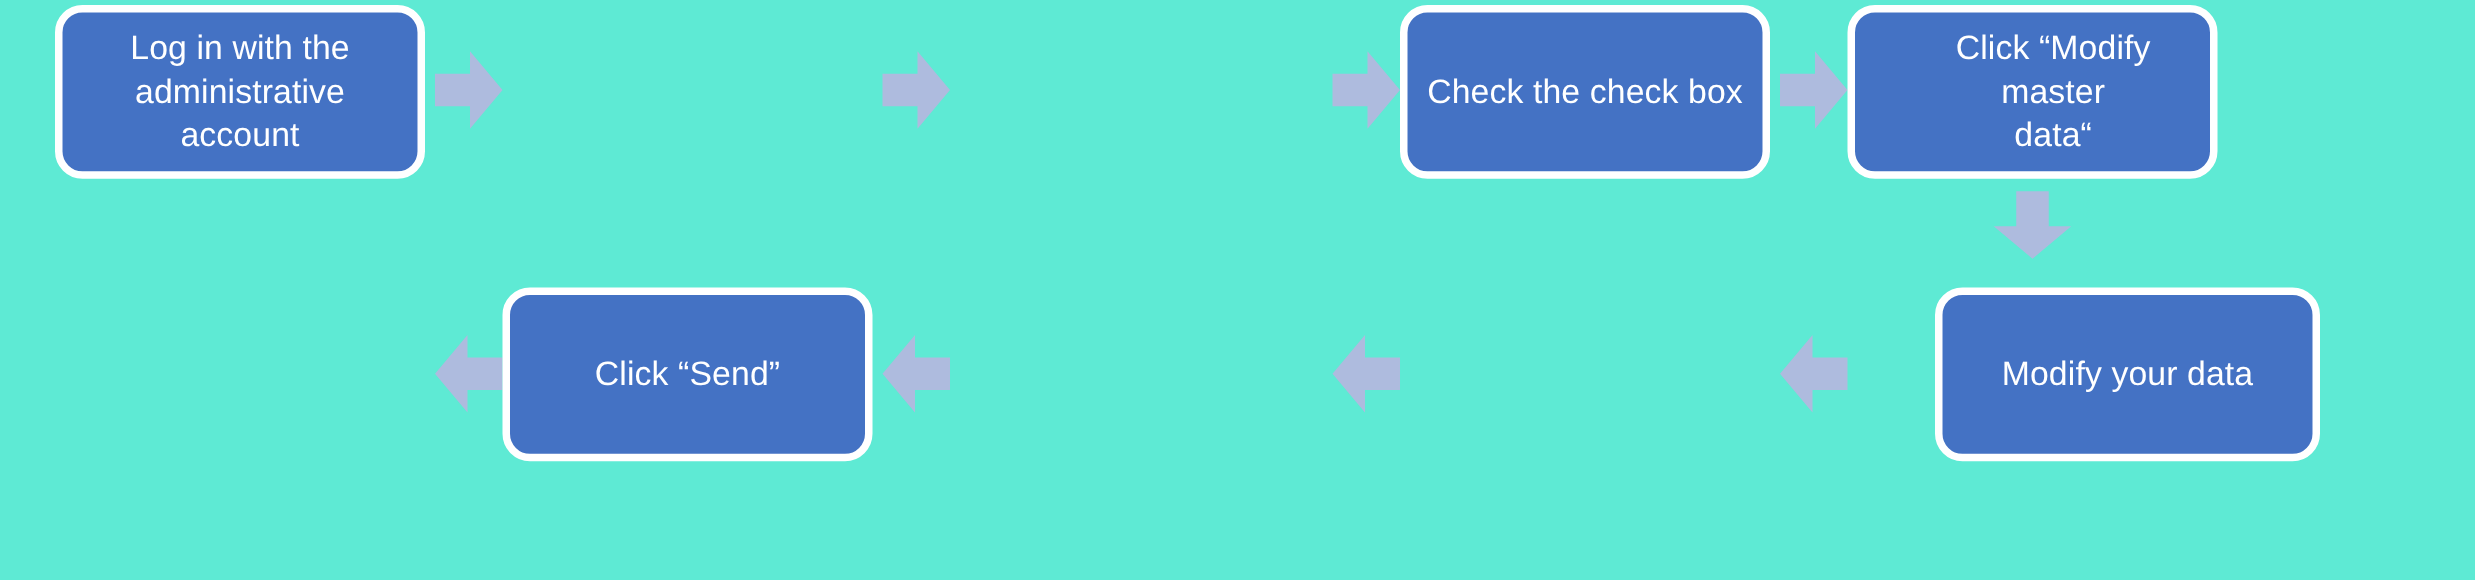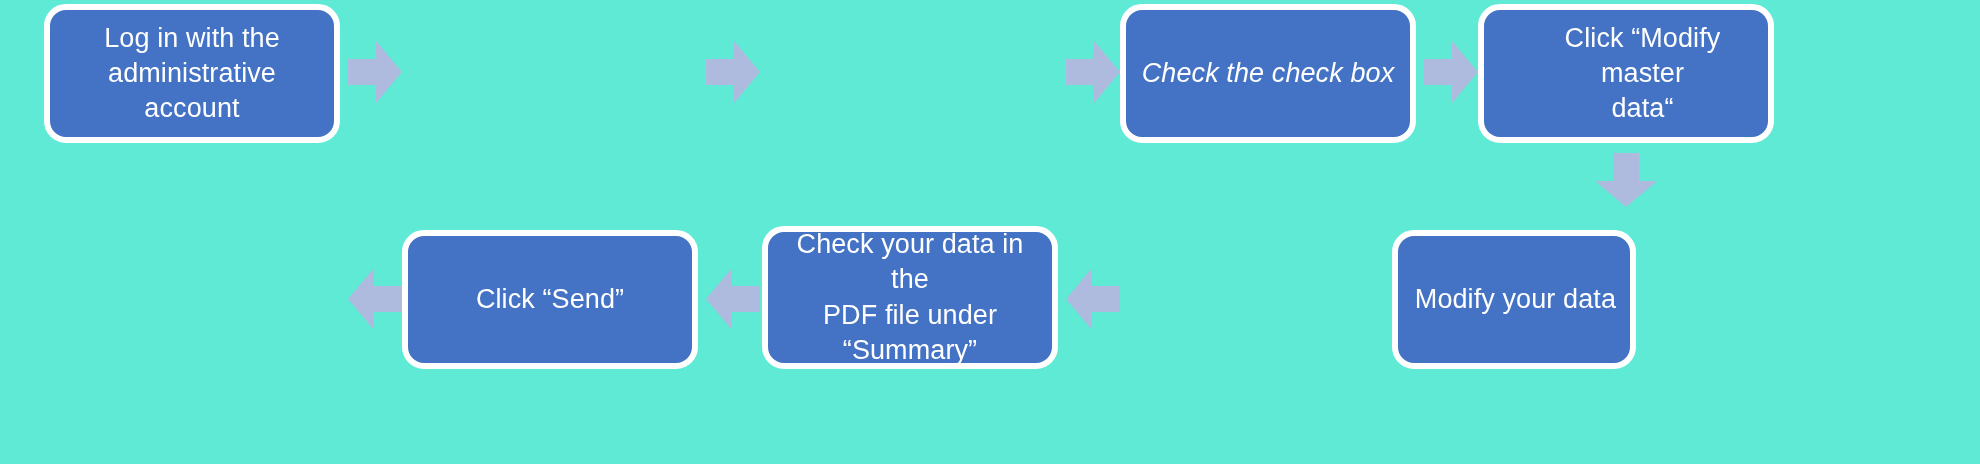--- a/index.html
+++ b/index.html
@@ -73,21 +73,21 @@
     </svg>
   </div>
 
 
   <div class="arrow" style="left:1066px; top:41px; width:54px; height:62px;">
     <svg viewBox="0 0 54 62" preserveAspectRatio="none" aria-hidden="true">
       <polygon points="0,18 28,18 28,0 54,31 28,62 28,44 0,44" fill="#AEBBDE"></polygon>
     </svg>
   </div>
 
-  <div class="node" style="left:1120px; top:4px; width:296px; height:139px;font-style:italic;">
+  <div class="node" style="left:1120px; top:4px; width:296px; height:139px;">
     <span class="node-label">Check the check box</span>
   </div>
 
   <div class="arrow" style="left:1424px; top:41px; width:54px; height:62px;">
     <svg viewBox="0 0 54 62" preserveAspectRatio="none" aria-hidden="true">
       <polygon points="0,18 28,18 28,0 54,31 28,62 28,44 0,44" fill="#AEBBDE"></polygon>
     </svg>
   </div>
 
   <div class="node" style="left:1478px; top:4px; width:296px; height:139px;padding-left:47px;">
@@ -111,36 +111,31 @@
   <div class="node" style="left:402px; top:230px; width:296px; height:139px;">
     <span class="node-label">Click “Send”</span>
   </div>
 
   <div class="arrow" style="left:706px; top:268px; width:54px; height:62px;">
     <svg viewBox="0 0 54 62" preserveAspectRatio="none" aria-hidden="true">
       <polygon points="54,18 26,18 26,0 0,31 26,62 26,44 54,44" fill="#AEBBDE"></polygon>
     </svg>
   </div>
 
-  <div class="node" style="left:762px; top:226px; width:296px; height:143px;">
-    <span class="node-label">Check your data in the
-PDF file under
-“Summary”</span>
-  </div>
 
   <div class="arrow" style="left:1066px; top:268px; width:54px; height:62px;">
     <svg viewBox="0 0 54 62" preserveAspectRatio="none" aria-hidden="true">
       <polygon points="54,18 26,18 26,0 0,31 26,62 26,44 54,44" fill="#AEBBDE"></polygon>
     </svg>
   </div>
 
 
   <div class="arrow" style="left:1424px; top:268px; width:54px; height:62px;">
     <svg viewBox="0 0 54 62" preserveAspectRatio="none" aria-hidden="true">
       <polygon points="54,18 26,18 26,0 0,31 26,62 26,44 54,44" fill="#AEBBDE"></polygon>
     </svg>
   </div>
 
-  <div class="node" style="left:1392px; top:230px; width:244px; height:139px;text-align:right;">
+  <div class="node" style="left:1548px; top:230px; width:308px; height:139px;">
     <span class="node-label">Modify your data</span>
   </div>
 
 </div>
 
 </body></html>

